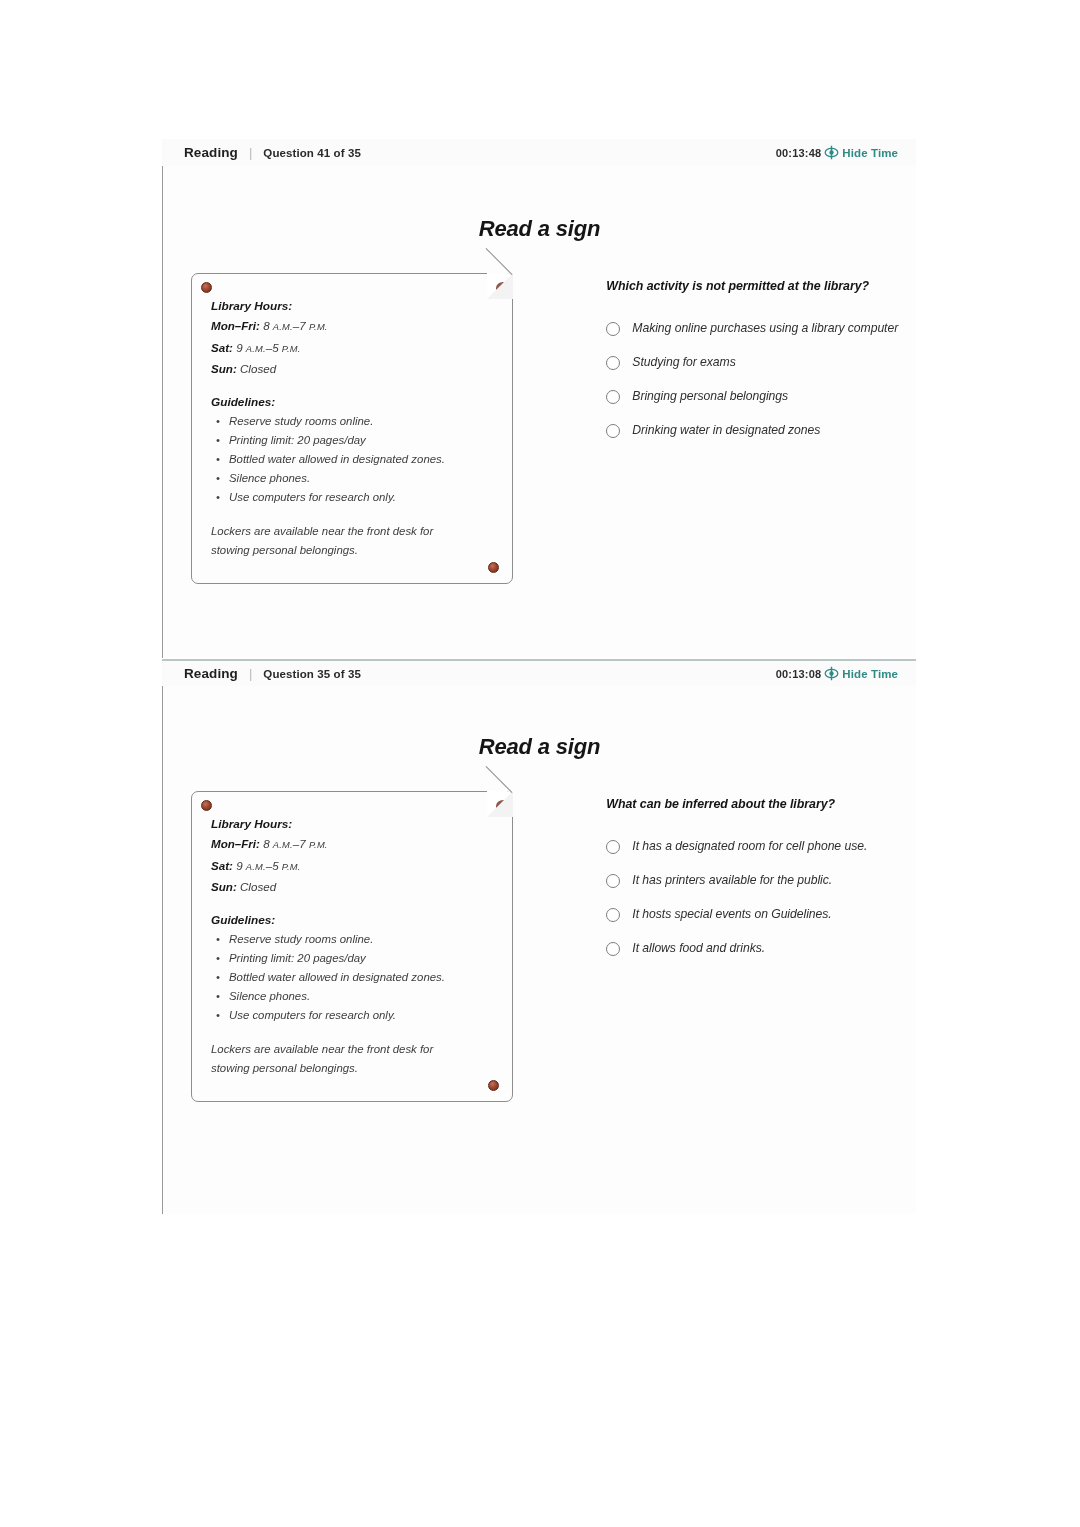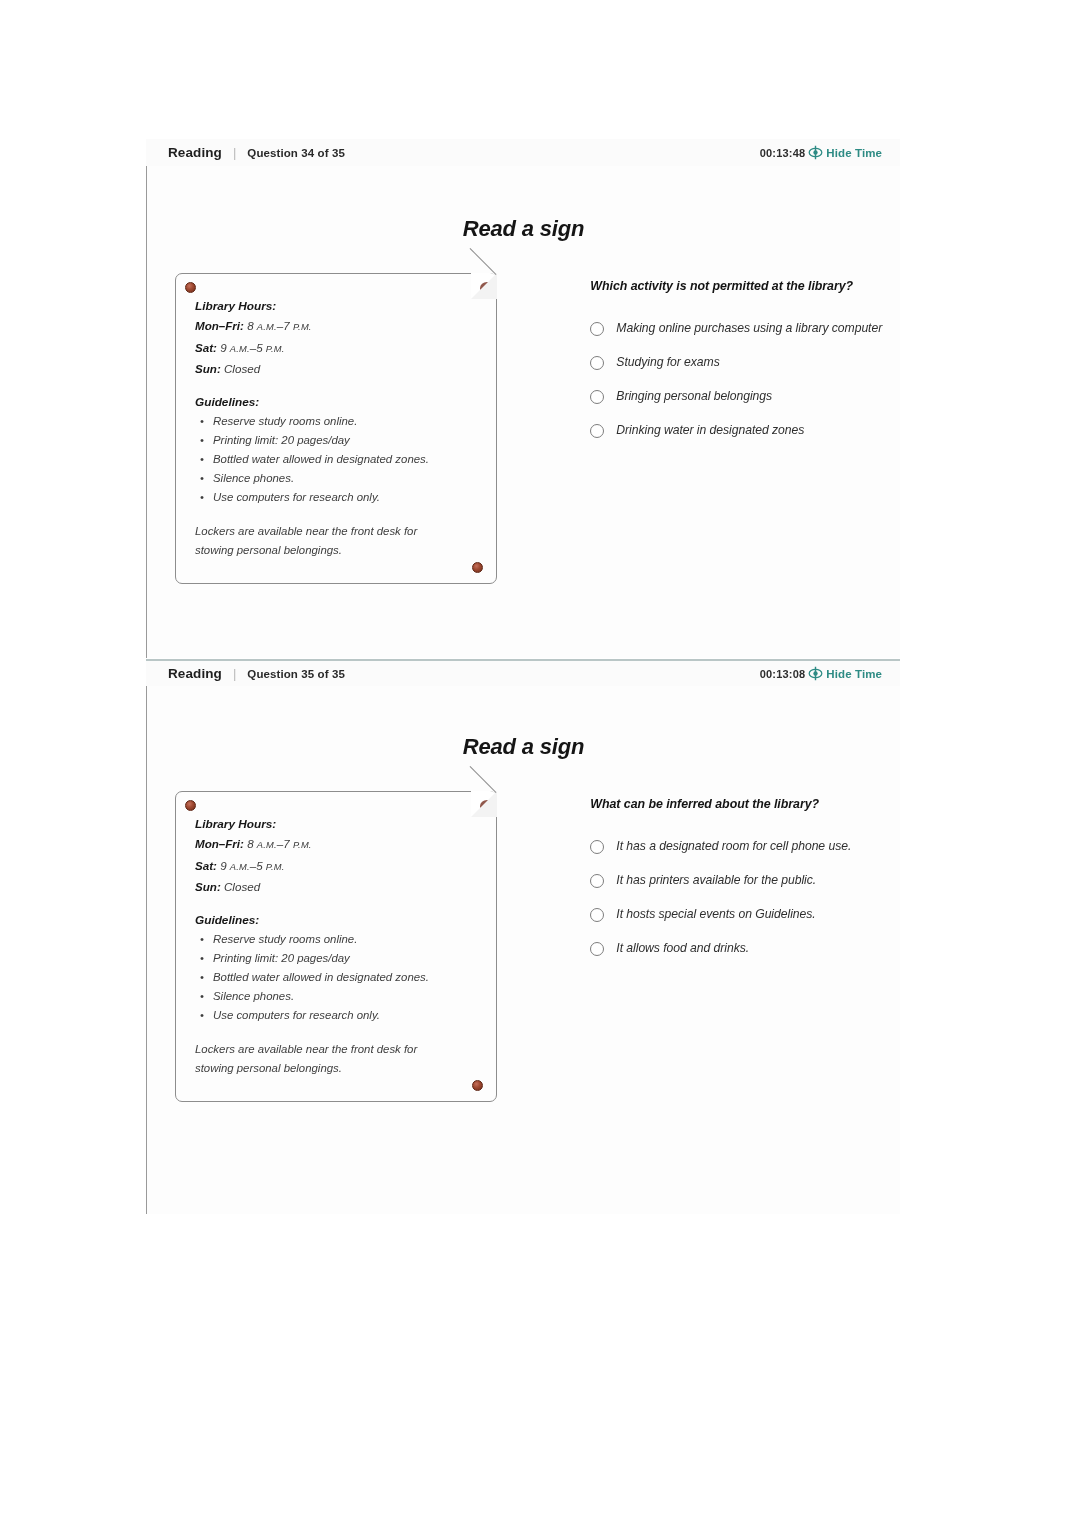--- a/index.html
+++ b/index.html
@@ -12,21 +12,21 @@
   .page {
     position: relative;
     width: 1080px; height: 1527px;
     background: #ffffff;
     overflow: hidden;
   }
 
   
   .panel {
     position: absolute;
-    left: 146px;
+    left: 162px;
     width: 754px;
     background: #fdfdfd;
   }
   #panel-1 { top: 139px; height: 519px; }
   #panel-2 { top: 659px; height: 555px; }
 
   .panel-header {
     position: relative;
     height: 27px;
     background: #fbfbfb;
@@ -252,21 +252,21 @@
 </head>
 <body>
 
 <div class="page">
 
   <section class="panel" id="panel-1">
     <div class="panel-header">
       <div class="hdr-left">
         <span class="hdr-section">Reading</span>
         <span class="hdr-divider">|</span>
-        <span class="hdr-qnum">Question 34 of 35</span>
+        <span class="hdr-qnum">Question 41 of 35</span>
       </div>
       <div class="hdr-right">
         <span class="hdr-timer">00:13:48</span>
         <span>
           <svg class="eye-slash-icon" viewBox="0 0 20 20" aria-hidden="true">
             <ellipse cx="10" cy="10" rx="8.4" ry="5.6" fill="none" stroke="#2d8b84" stroke-width="1.7"></ellipse>
             <circle cx="10" cy="10" r="2.9" fill="#2d8b84"></circle>
             <line x1="10" y1="1" x2="10" y2="19" stroke="#2d8b84" stroke-width="1.9"></line>
           </svg>
         </span>

